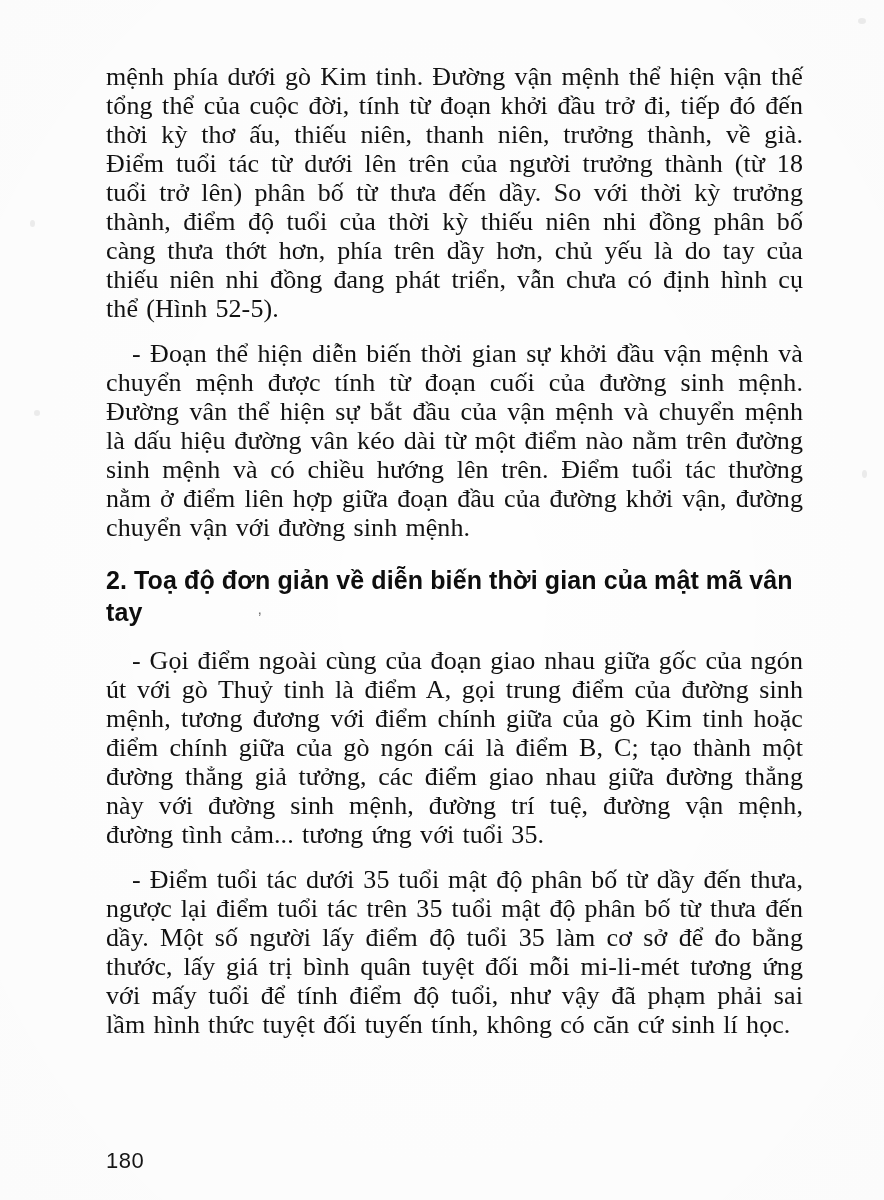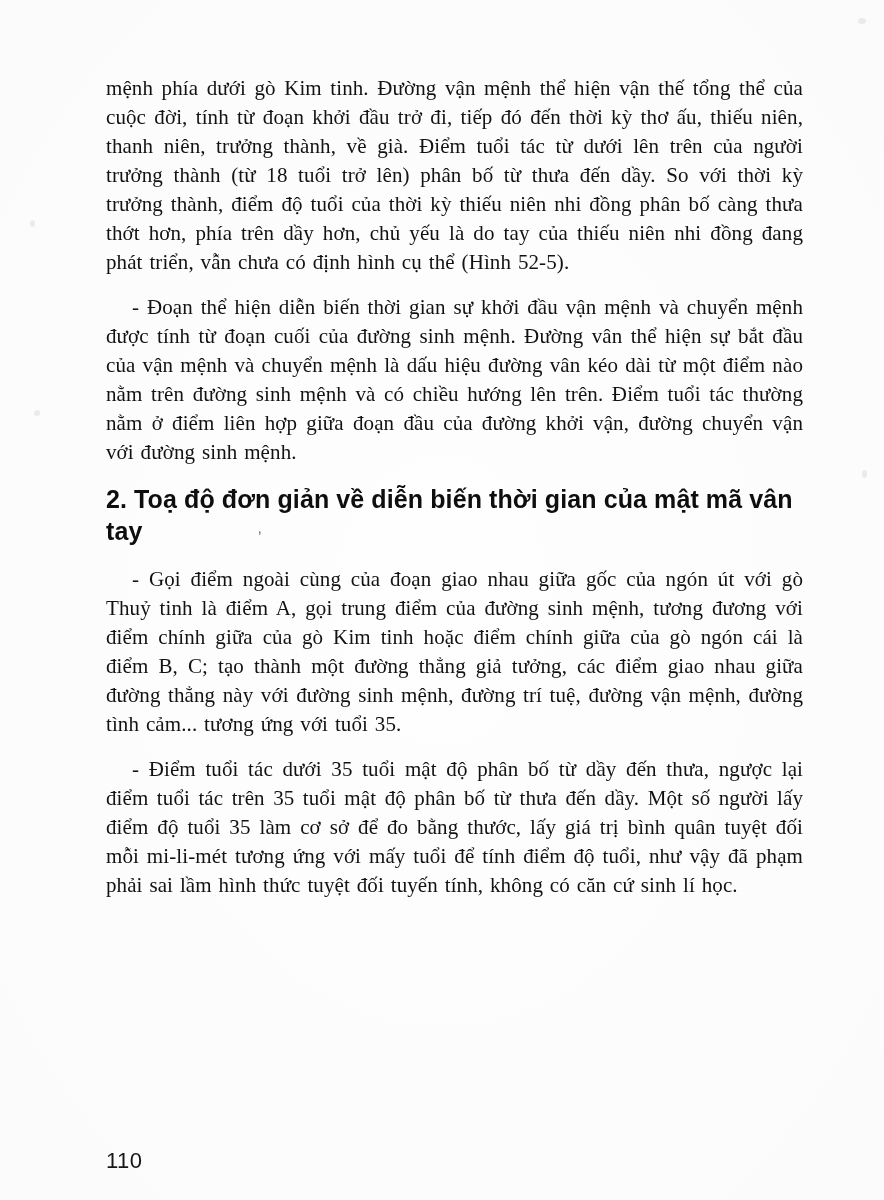--- a/index.html
+++ b/index.html
@@ -22,33 +22,33 @@
       #fefefe;
   }
   .text-block {
     position: absolute;
     left: 106px;
     top: 62px;
     width: 697px;
     color: #121212;
   }
   p.body {
-    margin: 12px 0 16px 0;
-    font-size: 21px;
+    margin: 0 0 16px 0;
+    font-size: 26px;
     line-height: 29px;
     text-align: justify;
     word-spacing: 1.5px;
     letter-spacing: 0.1px;
   }
   p.body.dash {
     text-indent: 26px;
   }
   h2.section-heading {
     position: relative;
-    margin: 16px 0 18px 0;
+    margin: 22px 0 18px 0;
     font-family: "Liberation Sans", "DejaVu Sans", sans-serif;
     font-weight: bold;
     font-size: 25px;
     line-height: 32px;
     color: #0e0e0e;
     letter-spacing: 0.1px;
   }
   .stray-mark {
     position: absolute;
     left: 152px;
@@ -91,20 +91,20 @@
 
     <h2 class="section-heading"><span>2. Toạ độ đơn giản về diễn biến thời gian của mật mã vân tay</span><span class="stray-mark">ʼ</span></h2>
 
     <p class="body dash">- Gọi điểm ngoài cùng của đoạn giao nhau giữa gốc của ngón út với gò Thuỷ tinh là điểm A, gọi trung điểm của đường sinh mệnh, tương đương với điểm chính giữa của gò Kim tinh hoặc điểm chính giữa của gò ngón cái là điểm B, C; tạo thành một đường thẳng giả tưởng, các điểm giao nhau giữa đường thẳng này với đường sinh mệnh, đường trí tuệ, đường vận mệnh, đường tình cảm... tương ứng với tuổi 35.</p>
 
 
     <p class="body dash">- Điểm tuổi tác dưới 35 tuổi mật độ phân bố từ dầy đến thưa, ngược lại điểm tuổi tác trên 35 tuổi mật độ phân bố từ thưa đến dầy. Một số người lấy điểm độ tuổi 35 làm cơ sở để đo bằng thước, lấy giá trị bình quân tuyệt đối mỗi mi-li-mét tương ứng với mấy tuổi để tính điểm độ tuổi, như vậy đã phạm phải sai lầm hình thức tuyệt đối tuyến tính, không có căn cứ sinh lí học.</p>
 
   </div>
 
-  <div class="page-number">110</div>
+  <div class="page-number">180</div>
 
   <div class="speck s1"></div>
   <div class="speck s2"></div>
   <div class="speck s3"></div>
   <div class="speck s4"></div>
 
 </div>
 
 </body></html>

